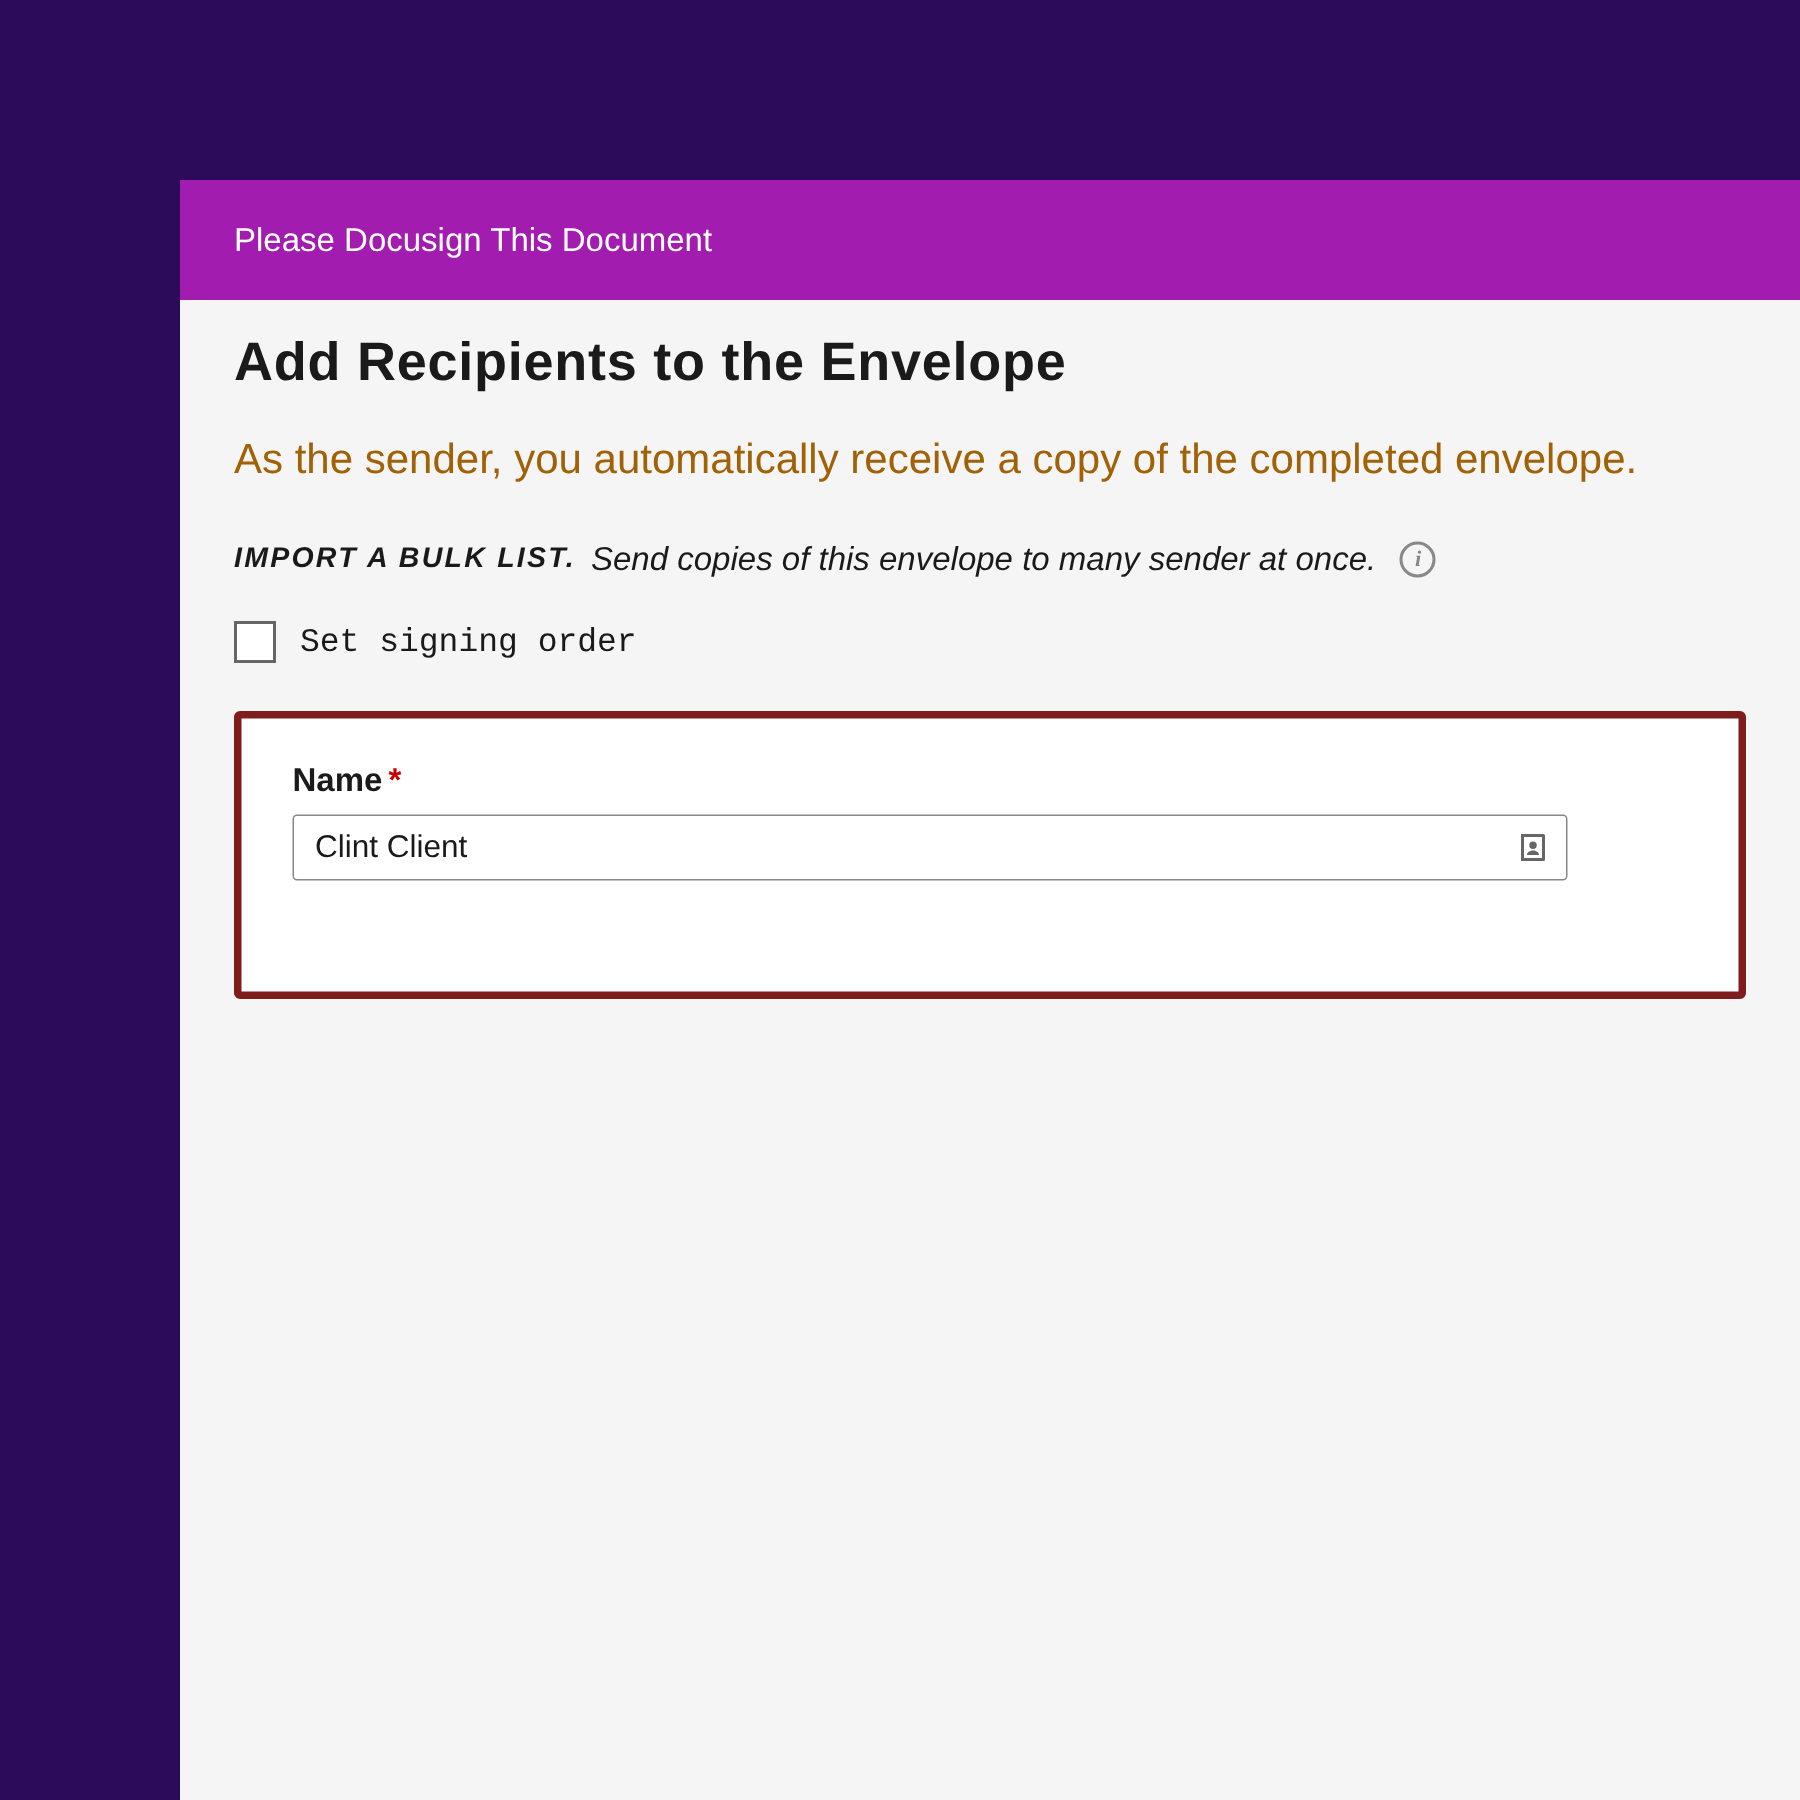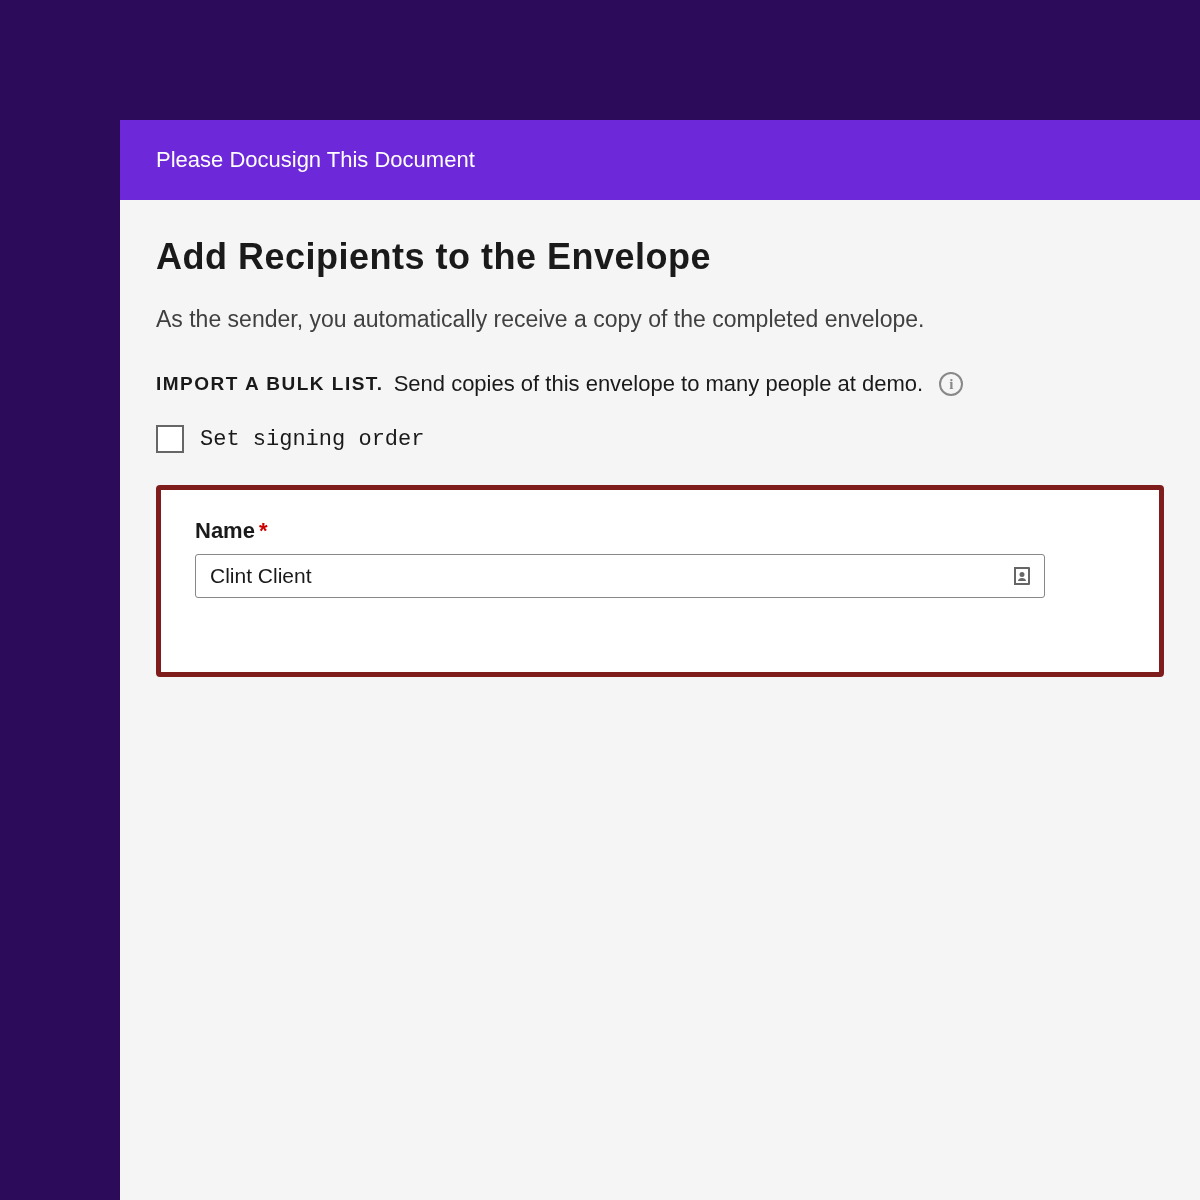--- a/index.html
+++ b/index.html
@@ -16,50 +16,51 @@
     }
     .panel {
       position: absolute;
       left: 120px;
       top: 120px;
       width: 1080px;
       height: 1080px;
       background: #f5f5f5;
     }
     .header-bar {
-      background: #6d28d9;
+      background: #a21caf;
       color: #fff;
       height: 80px;
       display: flex;
       align-items: center;
       padding-left: 36px;
       font-size: 22px;
       font-weight: 400;
     }
     .content {
-      padding: 36px 36px 0 36px;
+      padding: 20px 36px 0 36px;
     }
     .page-title {
       font-size: 36px;
       font-weight: 700;
       color: #1a1a1a;
       margin-bottom: 28px;
       letter-spacing: 0.5px;
     }
     .subtext {
-      font-size: 23px;
-      color: #404040;
+      font-size: 28px;
+      color: #a16207;
       margin-bottom: 38px;
     }
     .bulk-row {
       display: flex;
       align-items: center;
       gap: 10px;
       margin-bottom: 28px;
       font-size: 22px;
+      font-style: italic;
     }
     .bulk-link {
       font-weight: 700;
       letter-spacing: 1.5px;
       text-transform: uppercase;
       color: #1a1a1a;
       font-size: 19px;
     }
     .bulk-desc {
       color: #1a1a1a;
@@ -158,21 +159,21 @@
   <div class="header-bar">
     <span>Please Docusign This Document</span>
   </div>
 
   <div class="content">
     <h1 class="page-title">Add Recipients to the Envelope</h1>
     <p class="subtext">As the sender, you automatically receive a copy of the completed envelope.</p>
 
     <div class="bulk-row">
       <span class="bulk-link"><span>IMPORT A BULK LIST</span>.</span>
-      <span class="bulk-desc">Send copies of this envelope to many people at demo.</span>
+      <span class="bulk-desc">Send copies of this envelope to many sender at once.</span>
       <span class="info-icon">i</span>
     </div>
 
     <div class="checkbox-row">
       <div class="checkbox"></div>
       <span class="checkbox-label">Set signing order</span>
     </div>
 
     <div class="recipient-card">
       <div class="field-group">

